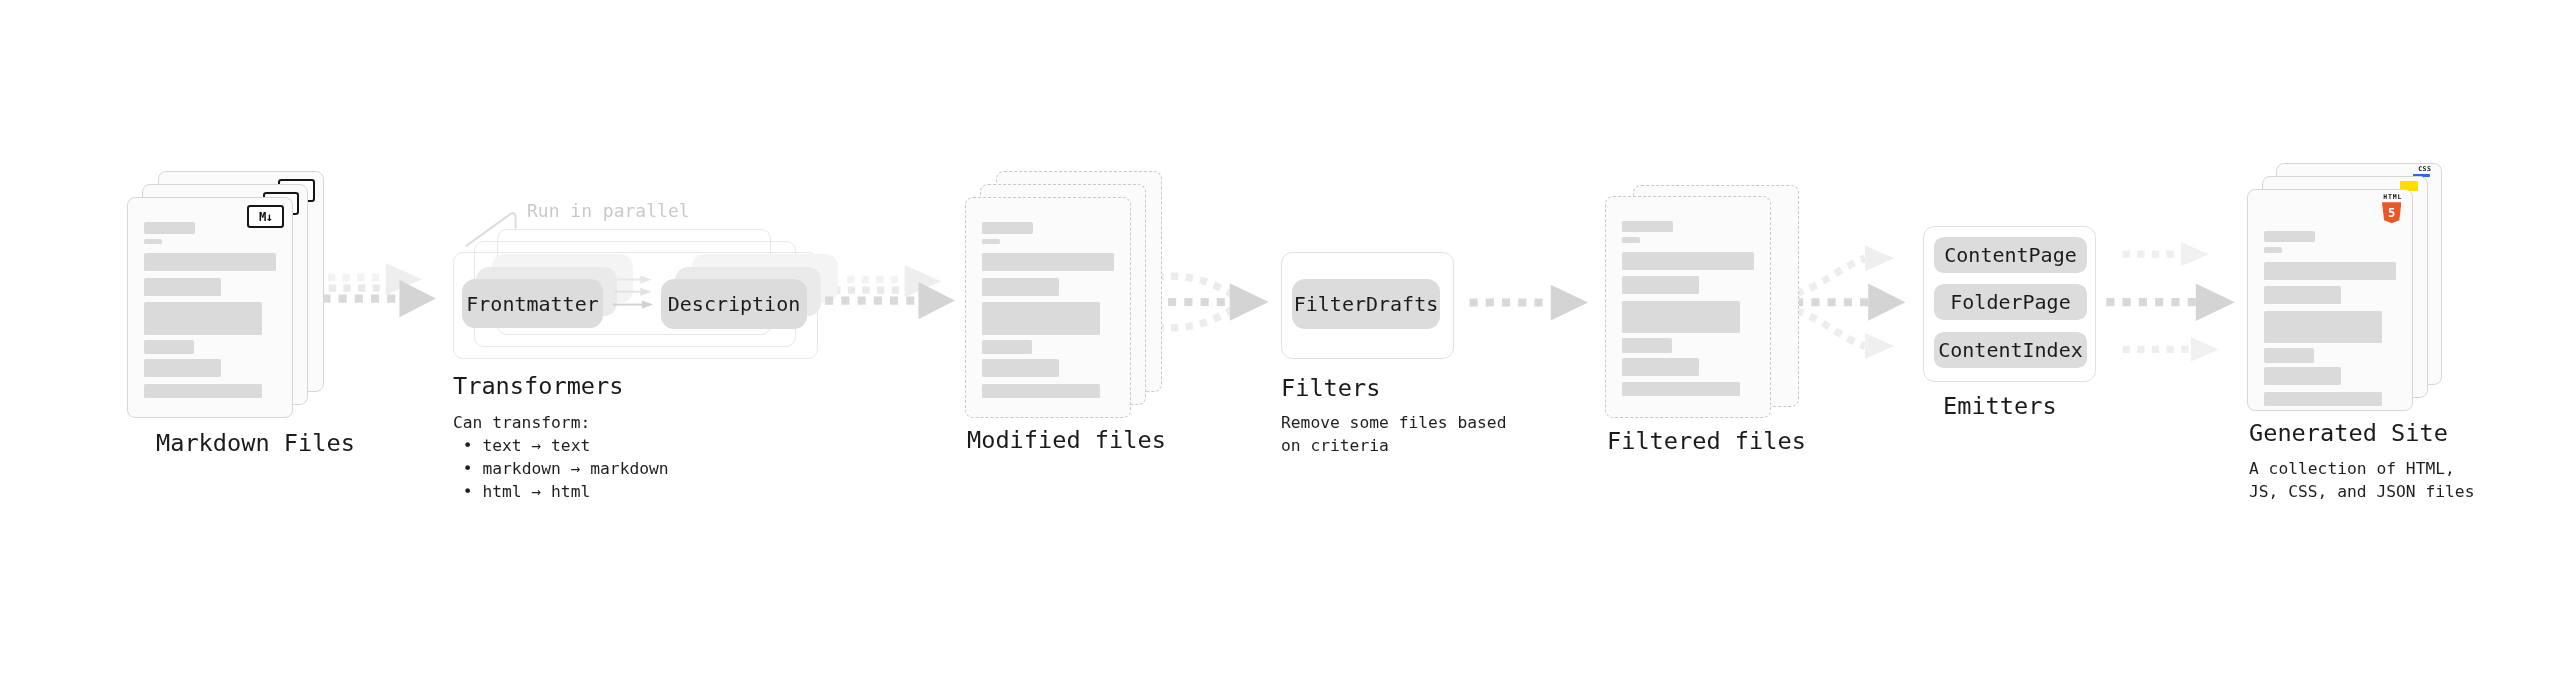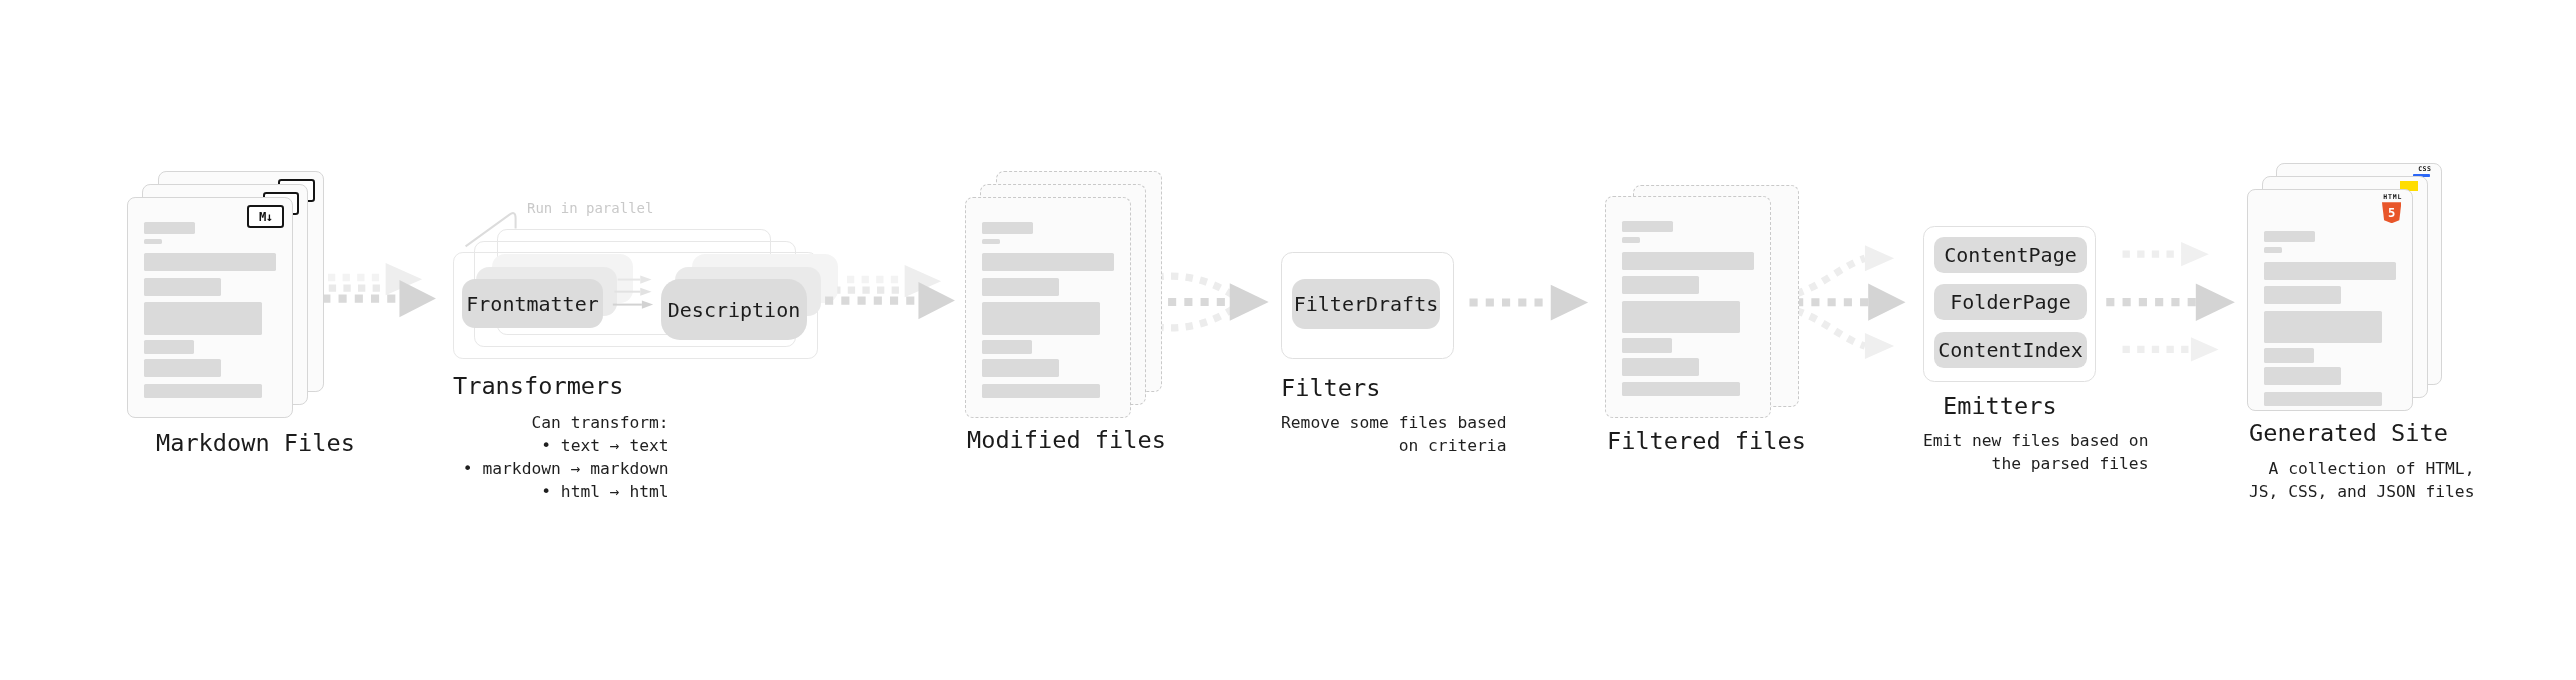--- a/index.html
+++ b/index.html
@@ -30,22 +30,22 @@
   
   .pill{position:absolute;background:#dcdcdc;border-radius:13px;display:flex;align-items:center;
         justify-content:center;font-size:20px;color:#1c1c1c;white-space:pre;}
   .pill.ghost1{background:#eaeaea;}
   .pill.ghost2{background:#f4f4f4;}
   .tbox{position:absolute;border:1.6px solid #e7e7e7;border-radius:9.8px;box-sizing:border-box;background:transparent;}
   .panel{position:absolute;background:#ffffff;border:1.6px solid #e0e0e0;border-radius:11.4px;box-sizing:border-box;}
 
   
   .stage-label{position:absolute;font-size:23.6px;line-height:1.2;font-weight:500;color:#1b1b1b;white-space:pre;}
-  .stage-desc{position:absolute;font-size:16.3px;line-height:23px;color:#1f1f1f;white-space:pre-wrap;text-align:right;}
-  .annotation{position:absolute;font-size:14px;color:#c9c9c9;white-space:pre;}
+  .stage-desc{position:absolute;font-size:16.3px;line-height:23px;color:#1f1f1f;white-space:pre-wrap;}
+  .annotation{position:absolute;font-size:18px;color:#c9c9c9;white-space:pre;}
 
   .abs{position:absolute;}
 
   
   .css-badge{position:absolute;top:2.4px;right:9.8px;width:19.5px;text-align:right;}
   .css-badge .css-word{font-size:6.5px;font-weight:bold;color:#111;line-height:6.5px;letter-spacing:0.4px;}
   .css-badge .css-bar{margin:0.8px auto 0;width:16.3px;height:3.3px;background:#2b66f6;border-radius:0.8px;}
   .js-badge{position:absolute;top:4.1px;right:9px;width:18px;height:9.8px;background:#ffdd00;}
   .html5-badge{position:absolute;top:4.1px;right:9.8px;width:21px;text-align:center;}
   .html5-badge .html-word{font-size:6.5px;font-weight:bold;color:#111;line-height:7.3px;letter-spacing:0.8px;text-align:right;}
@@ -107,21 +107,21 @@
   <svg class="abs" style="left:608px;top:273px;" width="50" height="39" viewBox="0 0 62 48">
     <line x1="12" y1="8" x2="40" y2="8" stroke="#e6e6e6" stroke-width="2.5"></line>
       <polygon points="40,3 40,13 54,8" fill="#e6e6e6"></polygon>
     <line x1="8" y1="23" x2="40" y2="23" stroke="#e2e2e2" stroke-width="2.5"></line>
       <polygon points="40,18 40,28 54,23" fill="#e2e2e2"></polygon>
     <line x1="6" y1="39" x2="42" y2="39" stroke="#d2d2d2" stroke-width="2.5"></line>
       <polygon points="42,34 42,44 56,39" fill="#d2d2d2"></polygon>
   </svg>
 
   <div class="pill" style="left:462px;top:279px;width:141px;height:49px;">Frontmatter</div>
-  <div class="pill" style="left:661px;top:279px;width:146px;height:61px;border-radius:19px;">Description</div>
+  <div class="pill" style="left:661px;top:279px;width:146px;height:50px;">Description</div>
 
   <div class="stage-label" style="left:453px;top:372px;">Transformers</div>
   <div class="stage-desc" style="left:453px;top:411px;">Can transform:
  • text → text
  • markdown → markdown
  • html → html</div>
 
   <svg class="abs" style="left:821px;top:260px;" width="138" height="65" viewBox="0 0 170 80">
     <line x1="32" y1="24" x2="100" y2="24" stroke="#f3f3f3" stroke-width="9" stroke-dasharray="9 9"></line>
     <line x1="20" y1="37" x2="98" y2="37" stroke="#e9e9e9" stroke-width="9" stroke-dasharray="9 9" stroke-dashoffset="5"></line>
@@ -190,22 +190,20 @@
     <polygon points="112,112 112,144 148,128" fill="#efefef"></polygon>
     <line x1="6" y1="74" x2="116" y2="74" stroke="#d8d8d8" stroke-width="10" stroke-dasharray="10 10"></line>
     <polygon points="116,51 116,97 162,74" fill="#d4d4d4"></polygon>
   </svg>
 
   <div class="panel" style="left:1923px;top:226px;width:173px;height:156px;"></div>
   <div class="pill" style="left:1934px;top:237px;width:153px;height:36px;border-radius:9.8px;">ContentPage</div>
   <div class="pill" style="left:1934px;top:284px;width:153px;height:36px;border-radius:9.8px;">FolderPage</div>
   <div class="pill" style="left:1934px;top:332px;width:153px;height:36px;border-radius:9.8px;">ContentIndex</div>
   <div class="stage-label" style="left:1923px;top:392px;margin-left:20px;">Emitters</div>
-  <div class="stage-desc" style="left:1923px;top:429px;">Emit new files based on
-the parsed files</div>
 
   <svg class="abs" style="left:2103px;top:241px;" width="140" height="124" viewBox="0 0 172 152">
     <line x1="24" y1="16" x2="96" y2="16" stroke="#eeeeee" stroke-width="9" stroke-dasharray="9 9"></line>
     <polygon points="96,1 96,31 130,16" fill="#f0f0f0"></polygon>
     <line x1="4" y1="75" x2="114" y2="75" stroke="#d8d8d8" stroke-width="10" stroke-dasharray="10 10"></line>
     <polygon points="114,52 114,98 162,75" fill="#d4d4d4"></polygon>
     <line x1="24" y1="133" x2="108" y2="133" stroke="#eeeeee" stroke-width="9" stroke-dasharray="9 9"></line>
     <polygon points="108,118 108,148 142,133" fill="#f0f0f0"></polygon>
   </svg>
 

